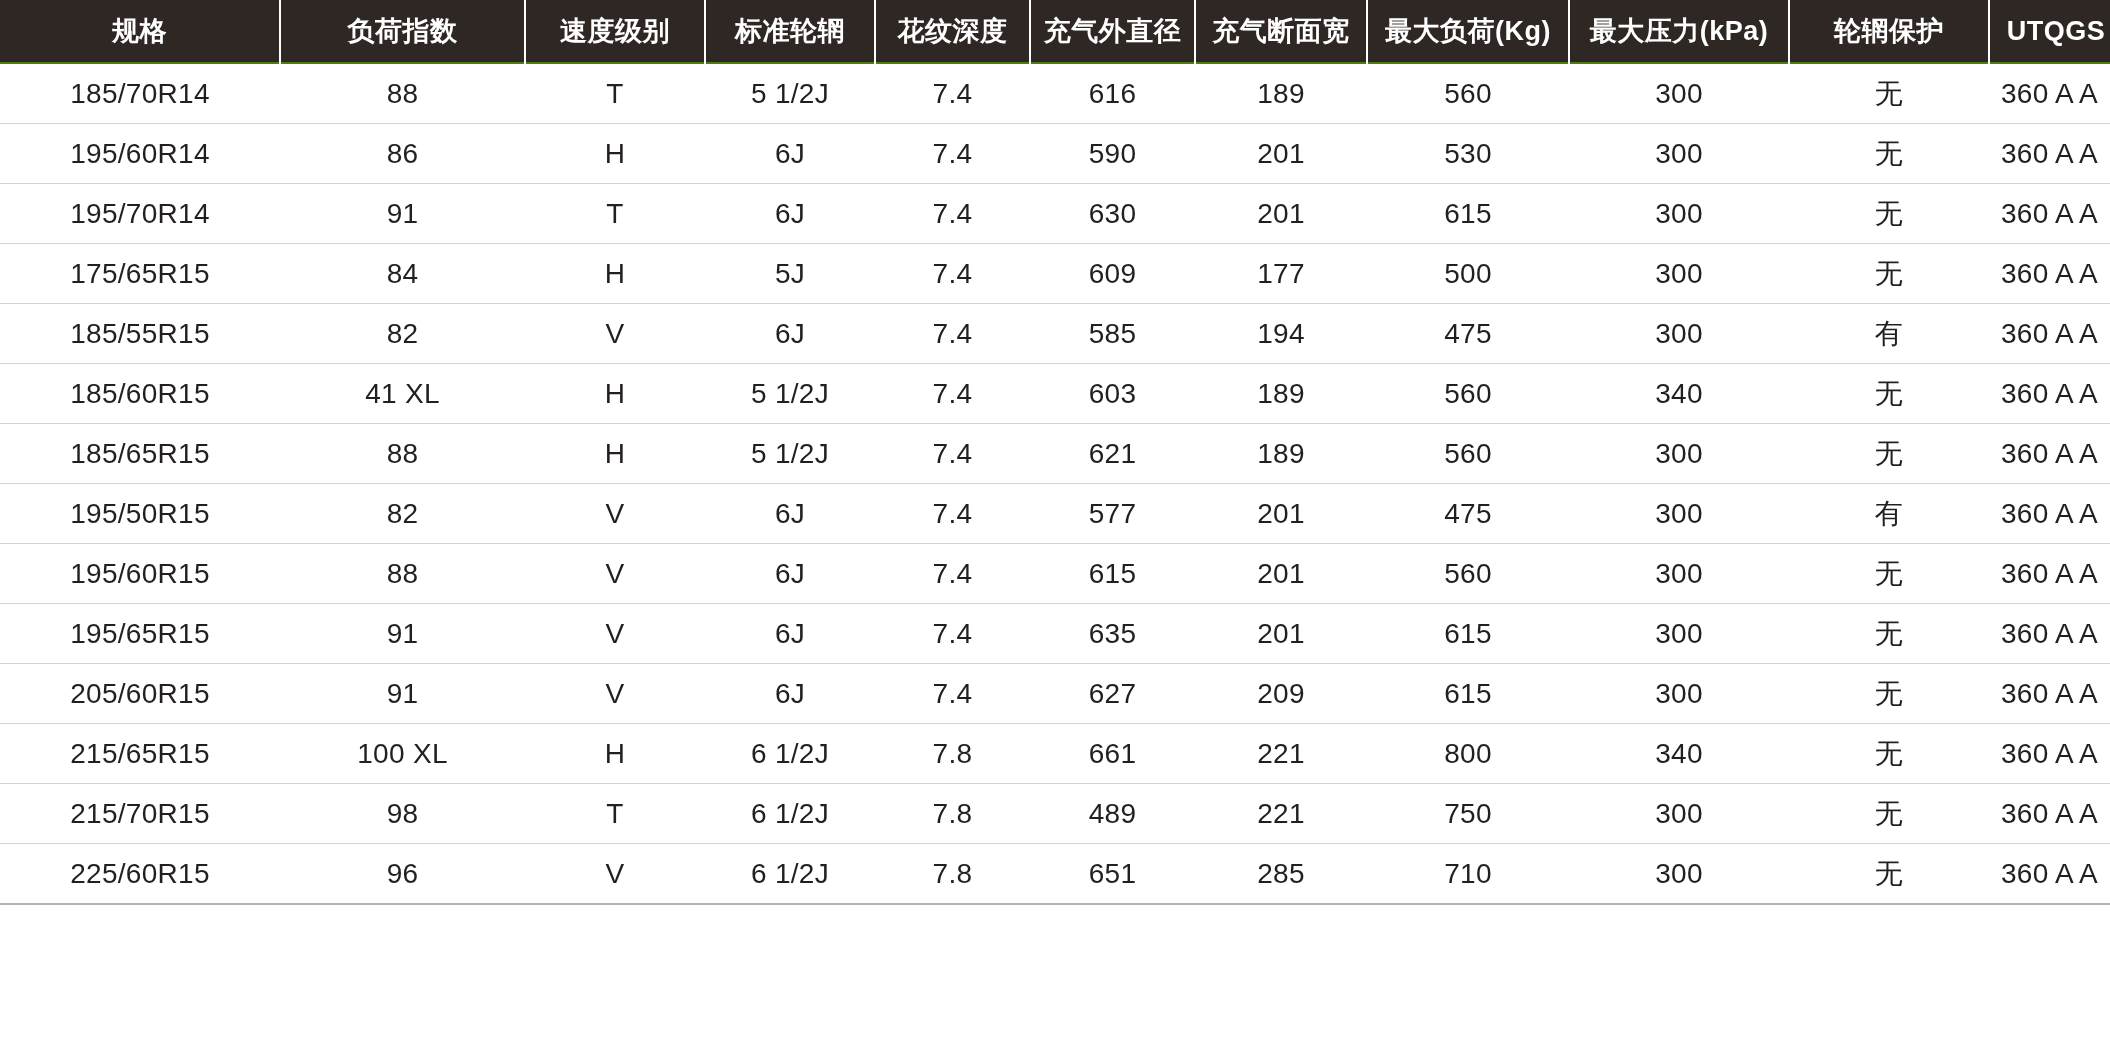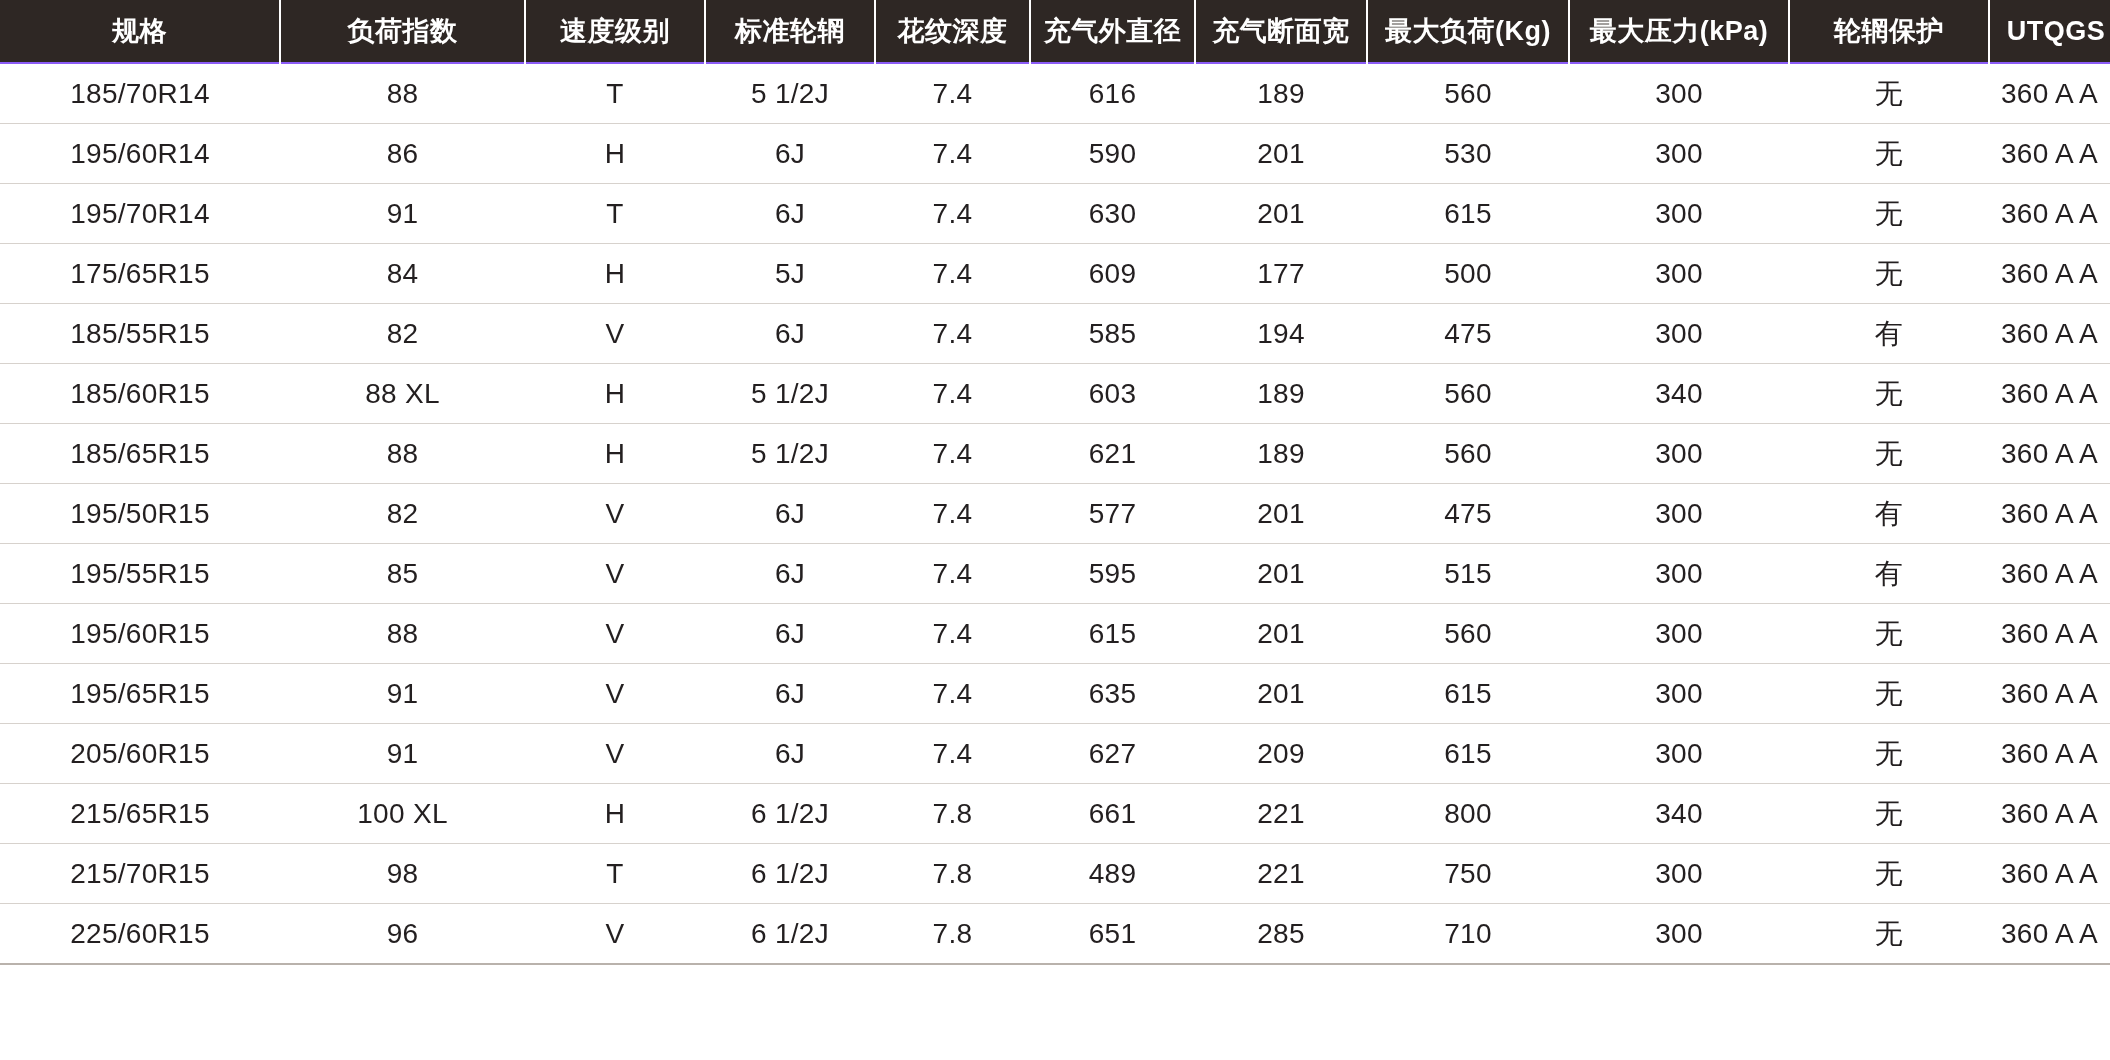--- a/index.html
+++ b/index.html
@@ -51,21 +51,21 @@
     color: #231f20;
     border-bottom: 1px solid #d7d2cd;
     white-space: nowrap;
     letter-spacing: 0.3px;
   }
   table.spec-table tbody tr:last-child td {
     border-bottom: 2px solid #b9b2ac;
     margin-left: 40px;
   }
   table.spec-table tbody tr:first-child td {
-    border-top: 2px solid #8b5cf6;
+    border-top: 2px solid #4d7c0f;
   }
   
   col.c0 { width: 280px; }
   col.c1 { width: 245px; }
   col.c2 { width: 180px; }
   col.c3 { width: 170px; }
   col.c4 { width: 155px; }
   col.c5 { width: 165px; }
   col.c6 { width: 172px; }
   col.c7 { width: 202px; }
@@ -167,21 +167,21 @@
           <td>7.4</td>
           <td>585</td>
           <td>194</td>
           <td>475</td>
           <td>300</td>
           <td>有</td>
           <td>360 A A</td>
         </tr>
         <tr>
           <td>185/60R15</td>
-          <td>88 XL</td>
+          <td>41 XL</td>
           <td>H</td>
           <td>5 1/2J</td>
           <td>7.4</td>
           <td>603</td>
           <td>189</td>
           <td>560</td>
           <td>340</td>
           <td>无</td>
           <td>360 A A</td>
         </tr>
@@ -200,33 +200,20 @@
         </tr>
         <tr>
           <td>195/50R15</td>
           <td>82</td>
           <td>V</td>
           <td>6J</td>
           <td>7.4</td>
           <td>577</td>
           <td>201</td>
           <td>475</td>
-          <td>300</td>
-          <td>有</td>
-          <td>360 A A</td>
-        </tr>
-        <tr>
-          <td>195/55R15</td>
-          <td>85</td>
-          <td>V</td>
-          <td>6J</td>
-          <td>7.4</td>
-          <td>595</td>
-          <td>201</td>
-          <td>515</td>
           <td>300</td>
           <td>有</td>
           <td>360 A A</td>
         </tr>
         <tr>
           <td>195/60R15</td>
           <td>88</td>
           <td>V</td>
           <td>6J</td>
           <td>7.4</td>

